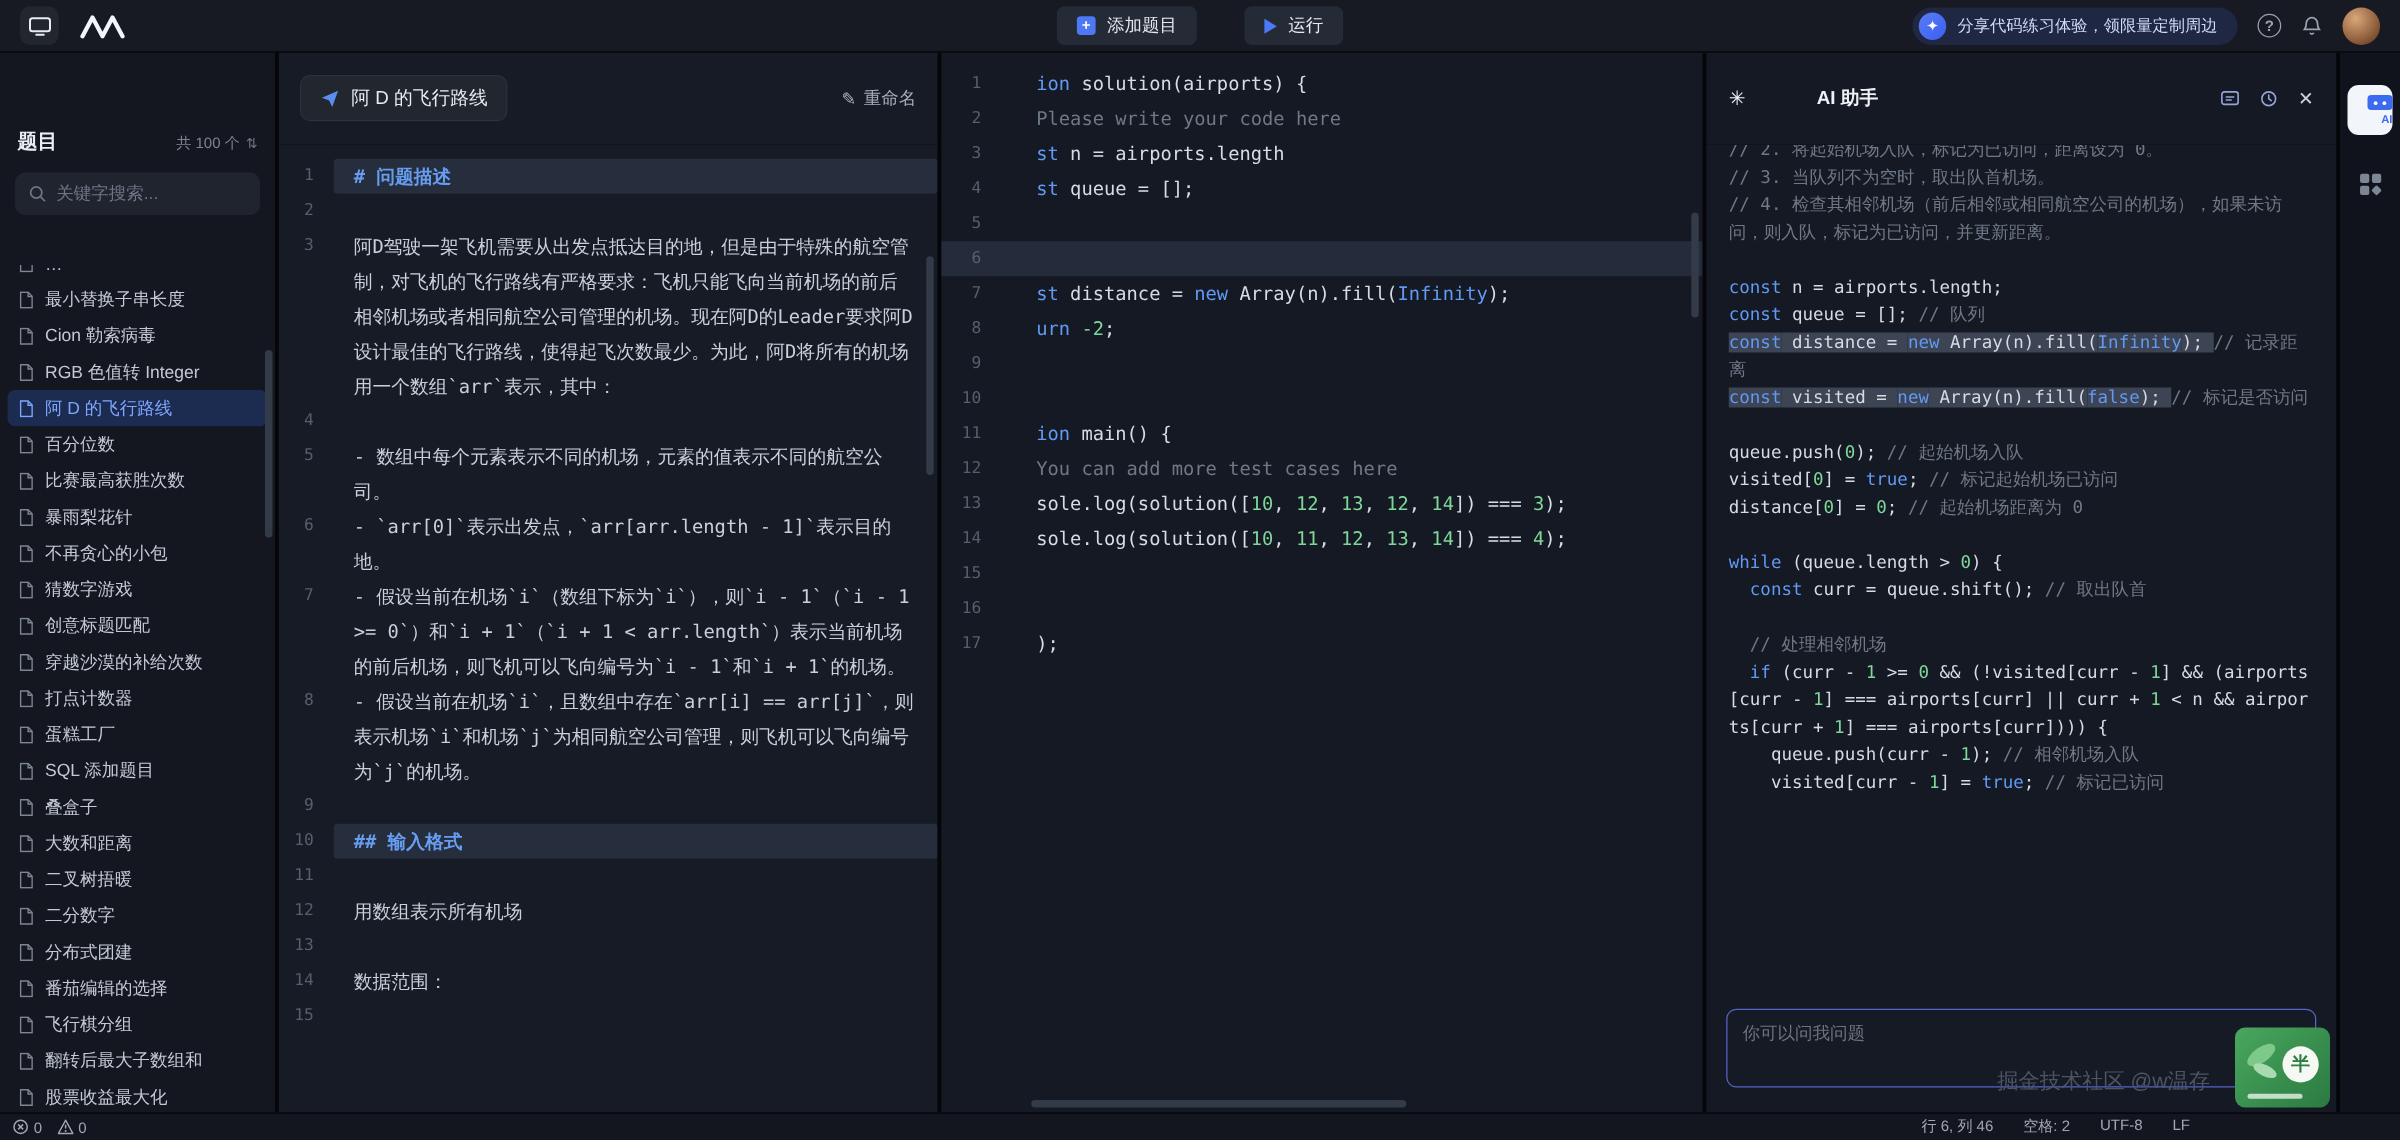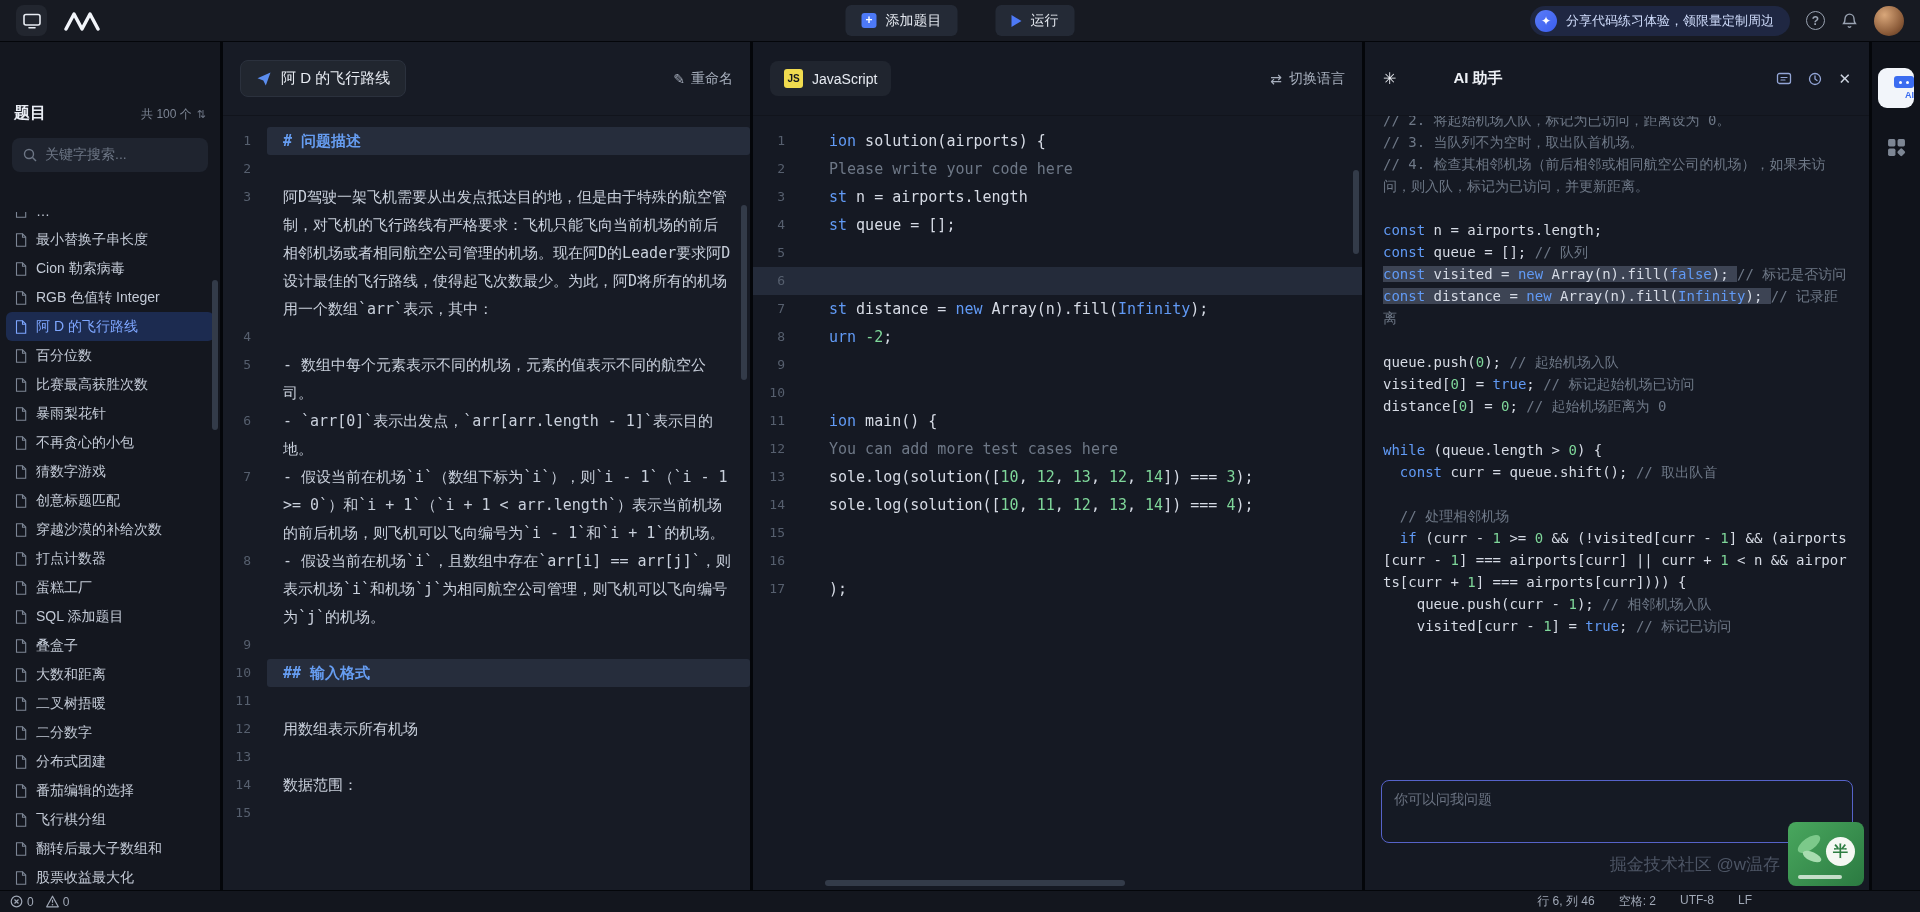--- a/index.html
+++ b/index.html
@@ -99,21 +99,21 @@
              border-bottom:1px solid #11141c; }
   .ai-spark { color:#eef1f6; font-size:16px; }
   .ai-title { font-size:15px; font-weight:bold; color:#eef1f6;margin-left:48px; }
   .ai-actions { margin-left:auto; display:flex; align-items:center; gap:15px; color:#93a5d6; }
   .ai-close { color:#ccd3df; font-size:15px; cursor:pointer; }
   .ai-body { position:absolute; top:74px; left:0; right:8px; bottom:114px; overflow:hidden;
              padding:0 12px 0 18px; font-family:"DejaVu Sans Mono",monospace; font-size:14px;
              line-height:22px; color:#c3cad6; }
   .ai-body .ai-line:first-child { margin-top:-7px; }
   .ai-line { white-space:pre-wrap; word-break:break-all; min-height:22px; }
-  .ai-input { position:absolute; left:16px; right:16px; bottom:47px; height:63px;
+  .ai-input { position:absolute; left:16px; right:16px; bottom:20px; height:63px;
               border:1px solid #5663c9; border-radius:8px; background:#151a24; color:#aeb5c2;
               font-size:14px; padding:10px 12px; font-family:"Liberation Sans",sans-serif;
               resize:none; outline:none; }
   .ai-input::placeholder { color:#6b7382; }
 
   
   .rightrail { width:48px; flex:none; background:#10131b; display:flex; flex-direction:column;
                align-items:center; padding-top:26px; gap:30px; }
   .ai-badge { width:36px; height:40px; background:#f2f5fa; border-radius:9px; display:flex;
               flex-direction:column; align-items:flex-end; justify-content:center; gap:2px; cursor:pointer; }
@@ -133,21 +133,21 @@
   
   .statusbar { height:22px; flex:none; background:#13161e; border-top:1px solid #04060a;
                display:flex; align-items:center; padding:0 10px; position:relative;
                font-size:12px; color:#a0a8b6; }
   .st-left { display:flex; align-items:center; gap:12px; }
   .st-item { display:flex; align-items:center; gap:4px; }
   .st-right { position:absolute; right:168px; display:flex; gap:24px; }
 
   
   .watermark { position:absolute; right:56px; bottom:26px; z-index:9; display:flex;
-               align-items:flex-end; gap:8px; }
+               align-items:flex-end; gap:20px; }
   .wm-text { color:#4d5565; font-size:17px; padding-bottom:10px; }
   .wm-logo { width:76px; height:64px; border-radius:8px; position:relative; overflow:hidden;
              background:linear-gradient(135deg,#49a75e,#2b7a41); }
   .wm-leaf { position:absolute; width:26px; height:12px; background:#7cc98a; border-radius:50%;
              left:8px; top:16px; transform:rotate(-35deg); }
   .wm-leaf2 { position:absolute; width:20px; height:9px; background:#a8dcb0; border-radius:50%;
               left:14px; top:30px; transform:rotate(25deg); }
   .wm-seal { position:absolute; right:9px; top:15px; width:29px; height:29px; background:#f5f8f3;
              border-radius:50%; display:flex; align-items:center; justify-content:center;
              color:#2e7d42; font-size:15px; font-weight:bold; }
@@ -460,30 +460,20 @@
           </div>
           <div class="md-line">
             <span class="gut">15</span>
             <div class="md-text"></div>
           </div>
         </div>
       <div class="thumb th-prob"></div>
     </section>
 
     <section class="panel panel-editor">
-      <div class="phead">
-        <div class="jstab">
-          <span class="jsbadge">JS</span>
-          <span>JavaScript</span>
-        </div>
-        <div class="switch-lang">
-          <span>⇄</span>
-          <span>切换语言</span>
-        </div>
-      </div>
       <div class="code-body">
           <div class="code-line"><span class="gut">1</span><span class="code-text"><span class="tk-kw">ion</span><span class="tk-tx"> solution(airports) {</span></span></div>
           <div class="code-line"><span class="gut">2</span><span class="code-text"><span class="tk-cm">Please write your code here</span></span></div>
           <div class="code-line"><span class="gut">3</span><span class="code-text"><span class="tk-kw">st</span><span class="tk-tx"> n = airports.length</span></span></div>
           <div class="code-line"><span class="gut">4</span><span class="code-text"><span class="tk-kw">st</span><span class="tk-tx"> queue = [];</span></span></div>
           <div class="code-line"><span class="gut">5</span><span class="code-text"></span></div>
           <div class="code-line cur"><span class="gut">6</span></div>
           <div class="code-line"><span class="gut">7</span><span class="code-text"><span class="tk-kw">st</span><span class="tk-tx"> distance = </span><span class="tk-kw">new</span><span class="tk-tx"> Array(n).fill(</span><span class="tk-kw">Infinity</span><span class="tk-tx">);</span></span></div>
           <div class="code-line"><span class="gut">8</span><span class="code-text"><span class="tk-kw">urn</span><span class="tk-tx"> </span><span class="tk-num">-2</span><span class="tk-tx">;</span></span></div>
           <div class="code-line"><span class="gut">9</span><span class="code-text"></span></div>
@@ -516,22 +506,22 @@
           <span class="ai-close">✕</span>
         </div>
       </div>
       <div class="ai-body">
           <div class="ai-line"><span class="tk-cm">// 2. 将起始机场入队，标记为已访问，距离设为 0。</span></div>
           <div class="ai-line"><span class="tk-cm">// 3. 当队列不为空时，取出队首机场。</span></div>
           <div class="ai-line"><span class="tk-cm">// 4. 检查其相邻机场（前后相邻或相同航空公司的机场），如果未访问，则入队，标记为已访问，并更新距离。</span></div>
           <div class="ai-line"></div>
           <div class="ai-line"><span class="tk-kw">const</span><span class="tk-tx"> n = airports.length;</span></div>
           <div class="ai-line"><span class="tk-kw">const</span><span class="tk-tx"> queue = []; </span><span class="tk-cm">// 队列</span></div>
+          <div class="ai-line"><span class="tk-kw tk-hl">const</span><span class="tk-tx tk-hl"> distance = </span><span class="tk-kw tk-hl">new</span><span class="tk-tx tk-hl"> Array(n).fill(</span><span class="tk-kw tk-hl">Infinity</span><span class="tk-tx tk-hl">); </span><span class="tk-cm">// 记录距离</span></div>
           <div class="ai-line"><span class="tk-kw tk-hl">const</span><span class="tk-tx tk-hl"> visited = </span><span class="tk-kw tk-hl">new</span><span class="tk-tx tk-hl"> Array(n).fill(</span><span class="tk-kw tk-hl">false</span><span class="tk-tx tk-hl">); </span><span class="tk-cm">// 标记是否访问</span></div>
-          <div class="ai-line"><span class="tk-kw tk-hl">const</span><span class="tk-tx tk-hl"> distance = </span><span class="tk-kw tk-hl">new</span><span class="tk-tx tk-hl"> Array(n).fill(</span><span class="tk-kw tk-hl">Infinity</span><span class="tk-tx tk-hl">); </span><span class="tk-cm">// 记录距离</span></div>
           <div class="ai-line"></div>
           <div class="ai-line"><span class="tk-tx">queue.push(</span><span class="tk-num">0</span><span class="tk-tx">); </span><span class="tk-cm">// 起始机场入队</span></div>
           <div class="ai-line"><span class="tk-tx">visited[</span><span class="tk-num">0</span><span class="tk-tx">] = </span><span class="tk-kw">true</span><span class="tk-tx">; </span><span class="tk-cm">// 标记起始机场已访问</span></div>
           <div class="ai-line"><span class="tk-tx">distance[</span><span class="tk-num">0</span><span class="tk-tx">] = </span><span class="tk-num">0</span><span class="tk-tx">; </span><span class="tk-cm">// 起始机场距离为 0</span></div>
           <div class="ai-line"></div>
           <div class="ai-line"><span class="tk-kw">while</span><span class="tk-tx"> (queue.length &gt; </span><span class="tk-num">0</span><span class="tk-tx">) {</span></div>
           <div class="ai-line"><span class="tk-tx">  </span><span class="tk-kw">const</span><span class="tk-tx"> curr = queue.shift(); </span><span class="tk-cm">// 取出队首</span></div>
           <div class="ai-line"></div>
           <div class="ai-line"><span class="tk-tx">  </span><span class="tk-cm">// 处理相邻机场</span></div>
           <div class="ai-line"><span class="tk-tx">  </span><span class="tk-kw">if</span><span class="tk-tx"> (curr - </span><span class="tk-num">1</span><span class="tk-tx"> &gt;= </span><span class="tk-num">0</span><span class="tk-tx"> &amp;&amp; (!visited[curr - </span><span class="tk-num">1</span><span class="tk-tx">] &amp;&amp; (airports[curr - </span><span class="tk-num">1</span><span class="tk-tx">] === airports[curr] || curr + </span><span class="tk-num">1</span><span class="tk-tx"> &lt; n &amp;&amp; airports[curr + </span><span class="tk-num">1</span><span class="tk-tx">] === airports[curr]))) {</span></div>

